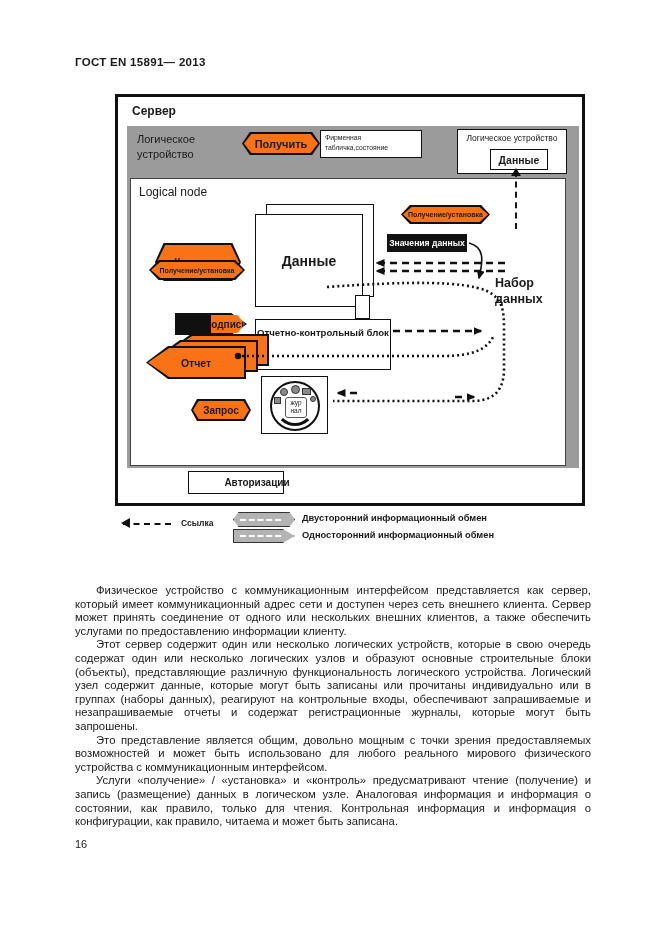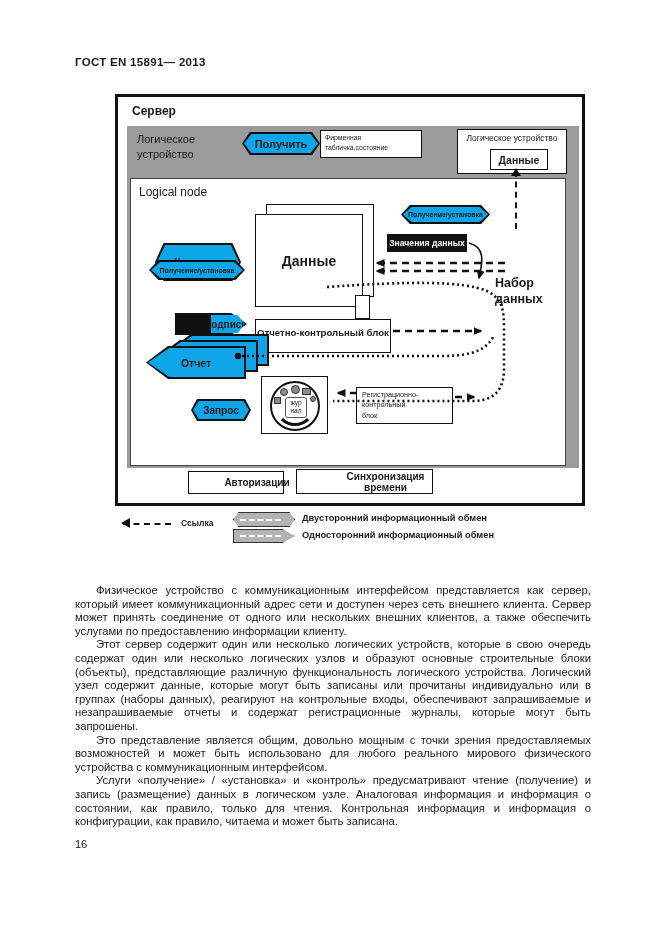--- a/index.html
+++ b/index.html
@@ -19,21 +19,21 @@
   .server-label{position:absolute; left:14px; top:7px; font-size:12px; font-weight:bold;}
   .panel{position:absolute; left:9px; top:29px; width:452px; height:342px; background:var(--panel-gray);}
   .panel-label{position:absolute; left:10px; top:6px; font-size:11px; font-weight:normal; line-height:1.35;}
 
   
   .bx{position:absolute; background:#fff; border:1.5px solid #101010; display:flex; align-items:center; justify-content:center; text-align:center;padding-left:42px;}
 
   
   .shape{position:absolute;}
   .shape .so{position:absolute; inset:0; background:#101010;}
-  .shape .si{position:absolute; inset:2px; background:#0ea5e9; display:flex; align-items:center; justify-content:center; text-align:center; font-weight:bold;}
+  .shape .si{position:absolute; inset:2px; background:#f97316; display:flex; align-items:center; justify-content:center; text-align:center; font-weight:bold;}
   .hexc .so,.hexc .si{clip-path:polygon(10% 0%,90% 0%,100% 50%,90% 100%,10% 100%,0% 50%);}
   .rarr .so,.rarr .si{clip-path:polygon(0 0,78% 0,100% 50%,78% 100%,0 100%);}
   .larr .so,.larr .si{clip-path:polygon(100% 0,22% 0,0 50%,22% 100%,100% 100%);}
 
   .nameplate{position:absolute; left:193px; top:4px; width:102px; height:28px; background:#fff; border:1.2px solid #101010; font-size:6.8px; line-height:1.5; padding:2px 4px; text-align:left;}
 
   .device-box{position:absolute; left:330px; top:3px; width:110px; height:45px; background:#fff; border:1.2px solid #101010;}
   .device-box .ttl{position:absolute; left:0; right:0; top:3px; text-align:center; font-size:8.5px;}
   .device-box .databx{position:absolute; left:32px; top:19px; width:58px; height:21px; border:1.6px solid #101010; display:flex; align-items:center; justify-content:center; font-size:10.5px; font-weight:bold; background:#fff;}
 
@@ -47,21 +47,21 @@
   .dotln{fill:none; stroke:#101010; stroke-width:2.6; stroke-dasharray:2 3;}
   .dashln{fill:none; stroke:#101010; stroke-width:2.4; stroke-dasharray:7 5;}
 
   .data-back{position:absolute; left:135px; top:25px; width:108px; height:93px; background:#fff; border:1.6px solid #101010;}
   .data-front{position:absolute; left:124px; top:35px; width:108px; height:93px; background:#fff; border:1.6px solid #101010; display:flex; align-items:center; justify-content:center; font-size:14px; font-weight:bold;}
   .data-port{position:absolute; left:224px; top:116px; width:15px; height:24px; background:#fff; border:1.4px solid #101010;}
 
   .badge{position:absolute; left:256px; top:55px; width:80px; height:18px; background:var(--badge-bg); color:#fff; font-size:8.6px; font-weight:bold; display:flex; align-items:center; justify-content:center;}
   .dataset-label{position:absolute; left:364px; top:96px; font-size:12.5px; font-weight:bold; line-height:1.3;}
 
-  .rcb{position:absolute; left:124px; top:140px; width:136px; height:34px; background:#fff; border:1.5px solid #101010; font-size:9.6px; font-weight:bold; text-align:center; padding-top:7px;}
+  .rcb{position:absolute; left:124px; top:140px; width:136px; height:51px; background:#fff; border:1.5px solid #101010; font-size:9.6px; font-weight:bold; text-align:center; padding-top:7px;}
 
   .journal-box{position:absolute; left:130px; top:197px; width:67px; height:58px; background:#fff; border:1.5px solid #101010;}
   .jc{position:absolute; left:8px; top:4px; width:50px; height:50px; border:2.6px solid #101010; border-radius:50%;}
   .jc .arc{position:absolute; inset:3px; border:3px solid transparent; border-bottom-color:#101010; border-radius:50%;}
   .jc .lbl{position:absolute; left:13px; top:14px; width:22px; font-size:6.5px; line-height:1.3; text-align:center; border:1px solid #555; border-radius:3px; padding:1px 0; background:#fff;}
   .jdot{position:absolute; background:#8a8a8a; border:1px solid #333;}
 
   .regbox{position:absolute; left:225px; top:208px; width:97px; height:37px; background:#fff; border:1.2px solid #101010; font-size:7.2px; line-height:1.45; padding:2px 5px; text-align:left;}
 
   
@@ -170,23 +170,20 @@
             <span class="jdot" style="left:8px; top:5px; width:8px; height:8px; border-radius:50%;"></span>
             <span class="jdot" style="left:19px; top:2px; width:9px; height:9px; border-radius:50%;"></span>
             <span class="jdot" style="left:30px; top:5px; width:9px; height:7px;"></span>
             <span class="jdot" style="left:2px; top:14px; width:7px; height:7px;"></span>
             <span class="jdot" style="left:38px; top:13px; width:6px; height:6px; border-radius:50%;"></span>
             <div class="lbl pre">жур
 нал</div>
           </div>
         </div>
 
-        <div class="regbox pre">Регистрационно-
-контрольный
-блок</div>
 
         <svg class="node-svg" width="436" height="288" viewBox="0 0 436 288">
           <defs>
             <marker id="arr" markerWidth="9" markerHeight="8" refX="7.5" refY="4" orient="auto" markerUnits="userSpaceOnUse">
               <path d="M0,0 L9,4 L0,8 z" fill="#101010"></path>
             </marker>
           </defs>
           <path class="dotln" d="M196 108 C 280 102 332 102 356 112 C 372 120 373 132 373 150 L 373 190 C 373 212 362 221 344 222 L 202 222"></path>
           <path class="dotln" d="M106 177 L 312 177 C 342 177 357 170 363 156"></path>
           <circle cx="107" cy="177" r="3.2" fill="#101010"></circle>
@@ -194,21 +191,20 @@
           <line class="dashln" x1="374" y1="92" x2="246" y2="92" marker-end="url(#arr)"></line>
           <line class="dashln" x1="262" y1="152" x2="350" y2="152" marker-end="url(#arr)"></line>
           <line class="dashln" x1="324" y1="218" x2="343" y2="218" marker-end="url(#arr)"></line>
           <line class="dashln" x1="226" y1="214" x2="207" y2="214" marker-end="url(#arr)"></line>
           <path d="M338 64 C 354 68 352 82 348 99" fill="none" stroke="#101010" stroke-width="1.6" marker-end="url(#arr)"></path>
         </svg>
       </div>
     </div>
 
     <div class="bx" style="left:70px; top:374px; width:96px; height:23px; font-size:10px; font-weight:bold;">Авторизации</div>
-    <div class="bx" style="left:178px; top:372px; width:137px; height:25px; font-size:10px; font-weight:bold;">Синхронизация времени</div>
   </div>
 
   <div class="legend-dash">
     <div class="lt"></div>
   </div>
   <div class="legend-link-label">Ссылка</div>
 
   <div class="lg-shape lg-bi" style="top:512px; height:15px;">
     <div class="g"></div>
       <div class="dl"></div>

